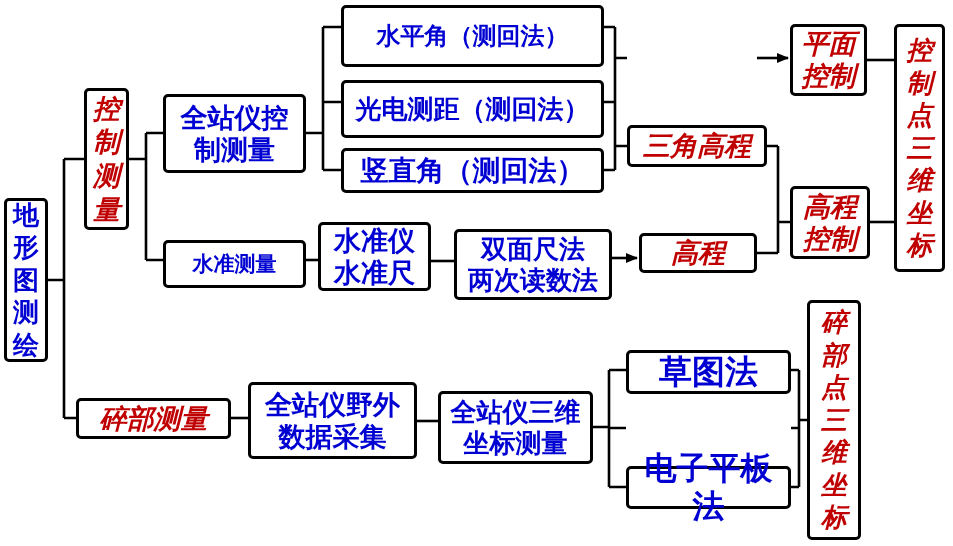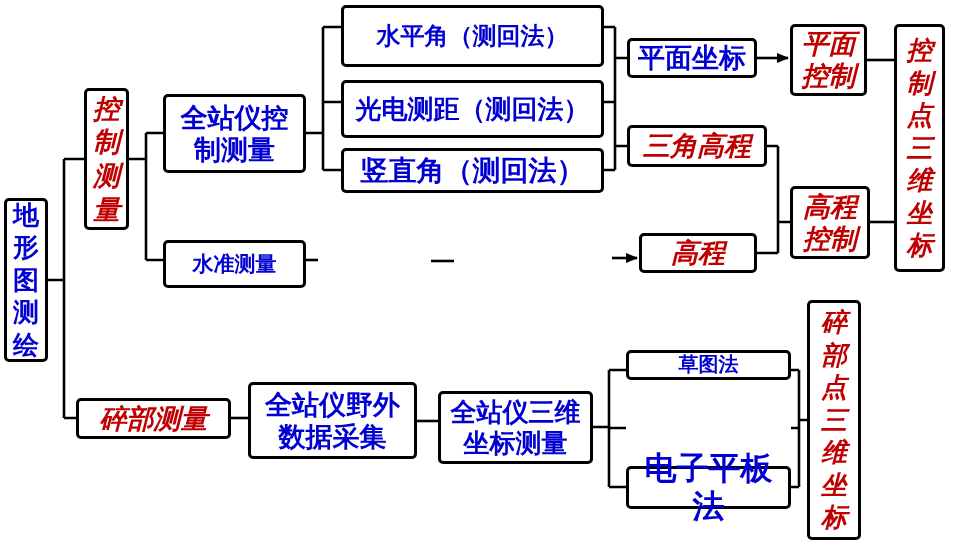--- a/index.html
+++ b/index.html
@@ -93,51 +93,54 @@
 制测量</div>
 
   <div class="node blue" style="left:163px;top:240px;width:143px;height:48px;font-size:21px">水准测量</div>
 
   <div class="node blue" style="left:341px;top:5px;width:263px;height:62px;font-size:24px">水平角（测回法）</div>
 
   <div class="node blue" style="left:341px;top:80px;width:263px;height:58px;font-size:26px">光电测距（测回法）</div>
 
   <div class="node blue" style="left:341px;top:148px;width:263px;height:45px;font-size:28px">竖直角（测回法）</div>
 
-  <div class="node blue" style="left:627px;top:38px;width:130px;height:40px;font-size:27px">平面坐标</div>
 
   <div class="node red" style="left:790px;top:24px;width:77px;height:72px;font-size:27px">平面
 控制</div>
 
   <div class="node red" style="left:627px;top:125px;width:140px;height:42px;font-size:27px">三角高程</div>
 
   <div class="node red" style="left:790px;top:186px;width:80px;height:73px;font-size:27px">高程
 控制</div>
 
   <div class="node red vert" style="left:894px;top:24px;width:51px;height:248px;font-size:26px">控
 制
 点
 三
 维
 坐
 标</div>
 
+  <div class="node blue" style="left:318px;top:222px;width:113px;height:69px;font-size:27px">水准仪
+水准尺</div>
 
+  <div class="node blue" style="left:454px;top:229px;width:158px;height:71px;font-size:26px">双面尺法
+两次读数法</div>
 
   <div class="node red" style="left:639px;top:233px;width:118px;height:40px;font-size:27px">高程</div>
 
   <div class="node blue" style="left:248px;top:382px;width:169px;height:77px;font-size:27px">全站仪野外
 数据采集</div>
 
   <div class="node red" style="left:76px;top:398px;width:155px;height:41px;font-size:27px">碎部测量</div>
 
   <div class="node blue" style="left:438px;top:391px;width:155px;height:73px;font-size:26px">全站仪三维
 坐标测量</div>
 
-  <div class="node blue" style="left:626px;top:350px;width:165px;height:30px;font-size:20px">草图法</div>
+  <div class="node blue" style="left:626px;top:350px;width:165px;height:44px;font-size:33px">草图法</div>
 
 
   <div class="node blue" style="left:626px;top:466px;width:165px;height:43px;font-size:32px">电子平板法</div>
 
   <div class="node red vert" style="left:807px;top:300px;width:54px;height:240px;font-size:26px">碎
 部
 点
 三
 维
 坐

